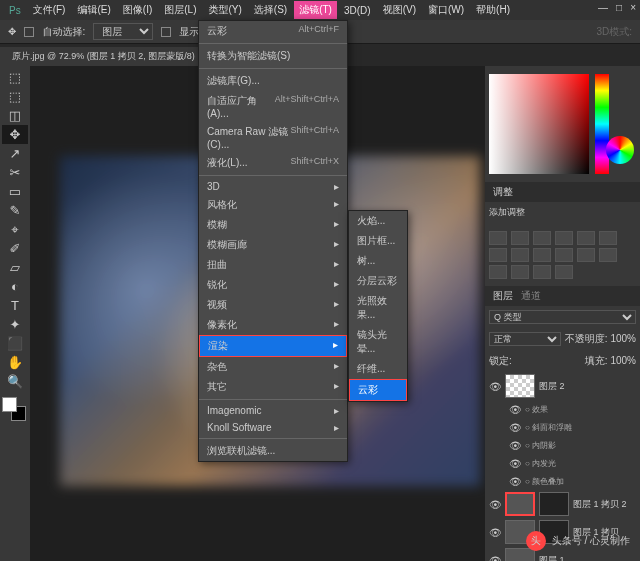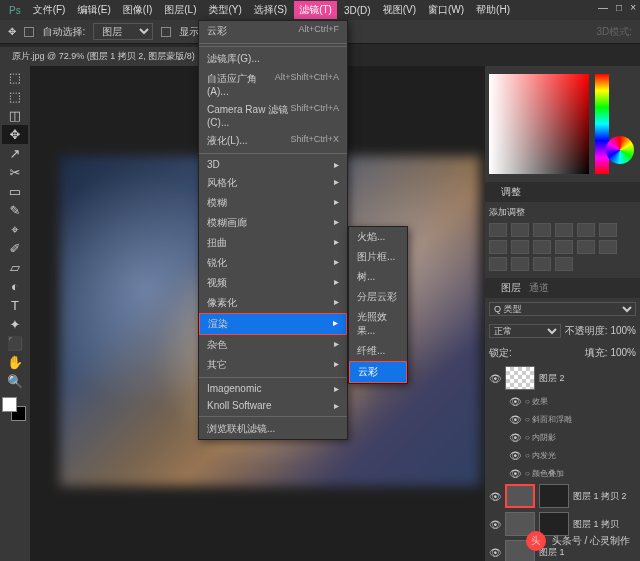--- a/index.html
+++ b/index.html
@@ -22,25 +22,25 @@
 .swatch .bg{width:15px;height:15px;background:#000;border:1px solid #888;position:absolute;right:0;bottom:0}
 .canvas{flex:1;background:#1f1f1f;position:relative;overflow:hidden}
 .img{position:absolute;left:30px;top:90px;width:420px;height:330px;background:linear-gradient(135deg,#1a2840 0%,#3a4b6a 30%,#6b5a48 50%,#8a6a4a 60%,#3a3a5a 80%,#2a3a5a 100%);filter:blur(6px) brightness(1.1)}
 .img::after{content:"";position:absolute;inset:0;background:radial-gradient(circle at 50% 60%,rgba(255,220,180,.5) 0%,transparent 40%),radial-gradient(circle at 20% 40%,rgba(200,220,255,.3) 0%,transparent 30%),radial-gradient(circle at 80% 30%,rgba(180,200,255,.3) 0%,transparent 30%)}
 .dropdown{position:absolute;left:198px;top:20px;width:150px;background:#4a4a4a;border:1px solid #222;box-shadow:2px 2px 8px rgba(0,0,0,.5);z-index:10}
 .dropdown .mi{padding:3px 8px;display:flex;justify-content:space-between;font-size:10px}
 .dropdown .mi .sc{color:#aaa;font-size:9px}
 .dropdown .sel{background:#1473e6;color:#fff;border:1px solid #ff4444}
 .dropdown .sep{height:1px;background:#666;margin:2px 0}
 .dropdown .arr::after{content:"▸";margin-left:auto}
-.submenu{position:absolute;left:348px;top:226px;width:60px;background:#4a4a4a;border:1px solid #222;box-shadow:2px 2px 8px rgba(0,0,0,.5);z-index:11}
+.submenu{position:absolute;left:348px;top:210px;width:60px;background:#4a4a4a;border:1px solid #222;box-shadow:2px 2px 8px rgba(0,0,0,.5);z-index:11}
 .submenu .mi{padding:3px 8px;font-size:10px}
 .submenu .sel{background:#1473e6;color:#fff;border:1px solid #ff4444}
 .panels{width:155px;background:#383838;display:flex;flex-direction:column}
-.phead{background:#2d2d2d;padding:3px 16px;font-size:10px;display:flex;gap:8px}
+.phead{background:#2d2d2d;padding:3px 8px;font-size:10px;display:flex;gap:8px}
 .colorpanel{height:120px;position:relative;background:#383838;display:flex}
 .color-main{width:100px;height:100px;margin:8px 4px;background:linear-gradient(to right,#fff,rgba(255,255,255,0)),linear-gradient(to top,#000,rgba(0,0,0,0));background-color:#ff0000}
 .huebar{width:14px;height:100px;margin:8px 2px;background:linear-gradient(to bottom,#ff0000,#ffff00,#00ff00,#00ffff,#0000ff,#ff00ff,#ff0000)}
 .wheel{position:absolute;right:6px;top:70px;width:28px;height:28px;border-radius:50%;background:conic-gradient(#ff0000,#ffff00,#00ff00,#00ffff,#0000ff,#ff00ff,#ff0000)}
 .adjpanel{padding:4px}
 .adjpanel .row{display:flex;gap:4px;margin:3px 0}
 .adjpanel .ic{width:18px;height:14px;background:#4a4a4a;border:1px solid #555}
 .layerpanel{flex:1;display:flex;flex-direction:column}
 .lopt{padding:4px;display:flex;gap:4px;align-items:flex-start;font-size:9px}
 .lopt select{background:#383838;border:1px solid #555;color:#ccc;font-size:9px;flex:1}
@@ -124,21 +124,21 @@
   <div class="panels">
     <div class="colorpanel">
       <div class="color-main"></div>
       <div class="huebar"></div>
       <div class="wheel"></div>
     </div>
     <div class="phead">
         <span>调整</span>
       </div>
     <div class="adjpanel">
-      <div style="font-size:9px;margin-bottom:4px">添加调整</div>
+      <div style="font-size:9px;margin-bottom:12px">添加调整</div>
       <div class="row">
           <div class="ic"></div>
           <div class="ic"></div>
           <div class="ic"></div>
           <div class="ic"></div>
           <div class="ic"></div>
           <div class="ic"></div>
         </div>
       <div class="row">
           <div class="ic"></div>
@@ -219,20 +219,23 @@
     </div>
   </div>
 </div>
 
 <div class="dropdown">
     <div class="mi">
       <span>云彩</span>
       <span class="sc">Alt+Ctrl+F</span>
     </div>
     <div class="sep"></div>
+    <div class="mi">
+      <span>转换为智能滤镜(S)</span>
+    </div>
     <div class="sep"></div>
     <div class="mi">
       <span>滤镜库(G)...</span>
     </div>
     <div class="mi">
       <span>自适应广角(A)...</span>
       <span class="sc">Alt+Shift+Ctrl+A</span>
     </div>
     <div class="mi">
       <span>Camera Raw 滤镜(C)...</span>
@@ -288,20 +291,21 @@
       <span>浏览联机滤镜...</span>
     </div>
   </div>
 <div class="submenu">
     <div class="mi">火焰...</div>
     <div class="mi">图片框...</div>
     <div class="mi">树...</div>
     <div class="sep"></div>
     <div class="mi">分层云彩</div>
     <div class="mi">光照效果...</div>
+    <div class="mi">镜头光晕...</div>
     <div class="mi">纤维...</div>
     <div class="mi sel">云彩</div>
   </div>
 
 <div class="watermark">
   <span class="logo">头</span>
   <span>头条号 / 心灵制作</span>
 </div>
 
 </body></html>

